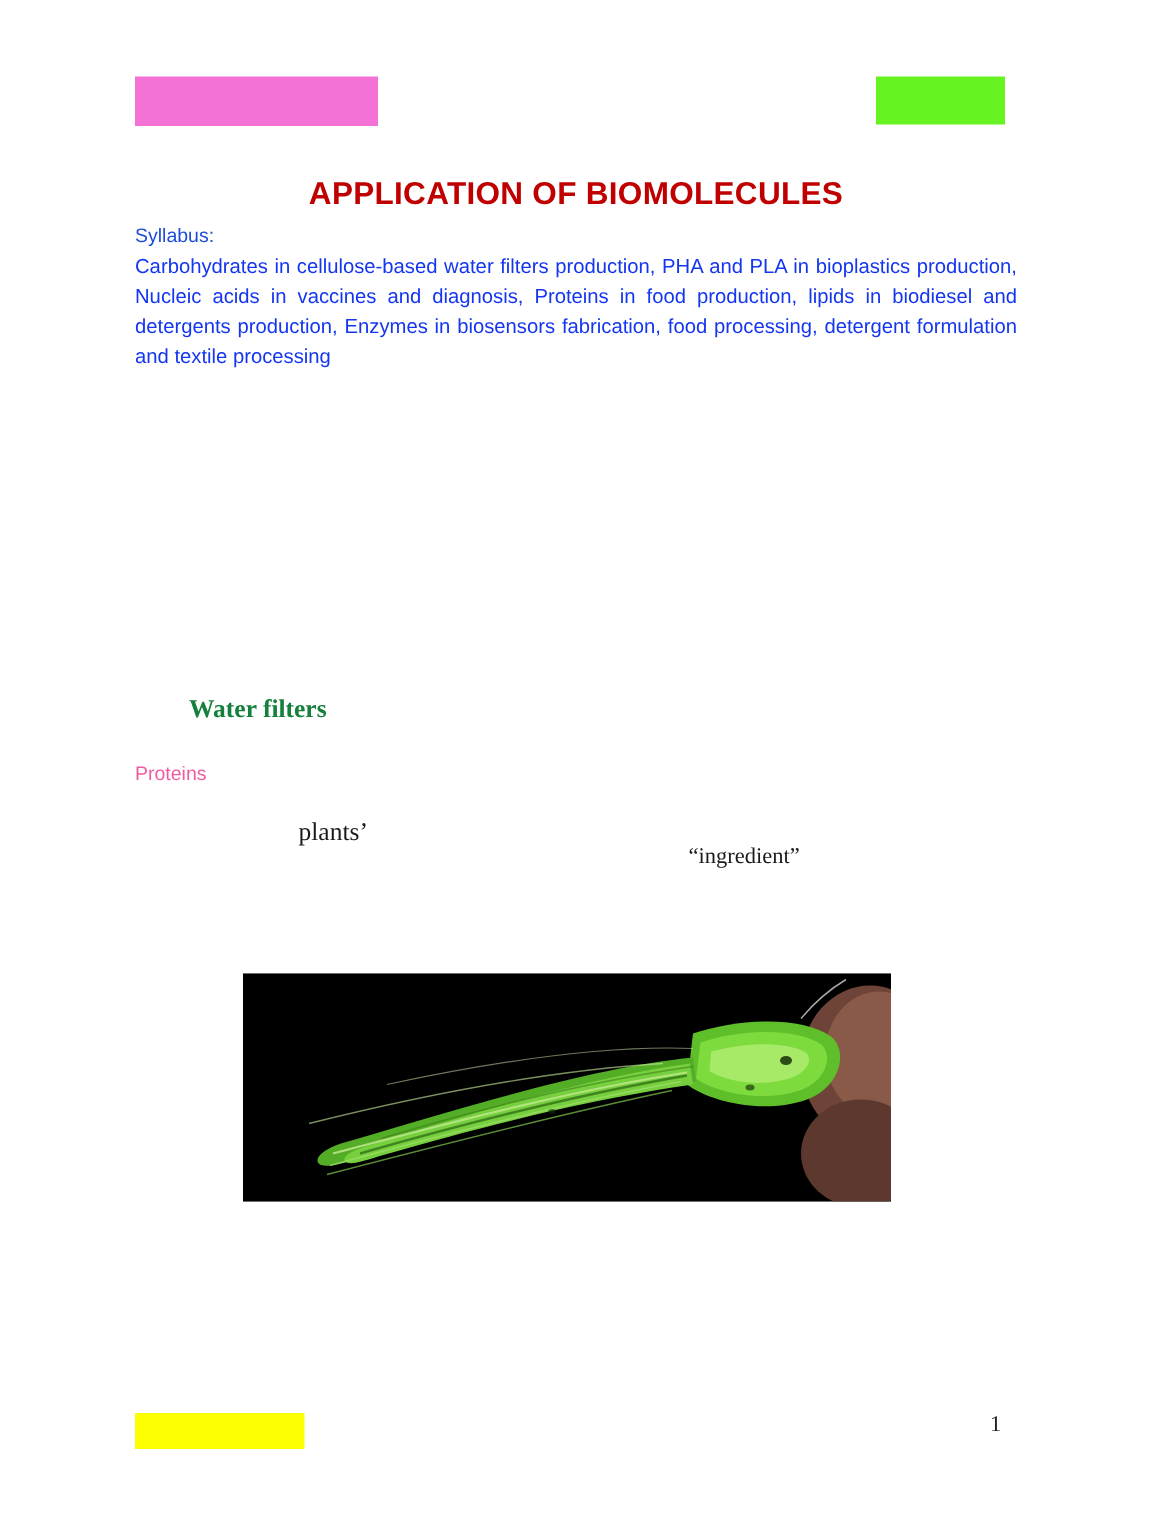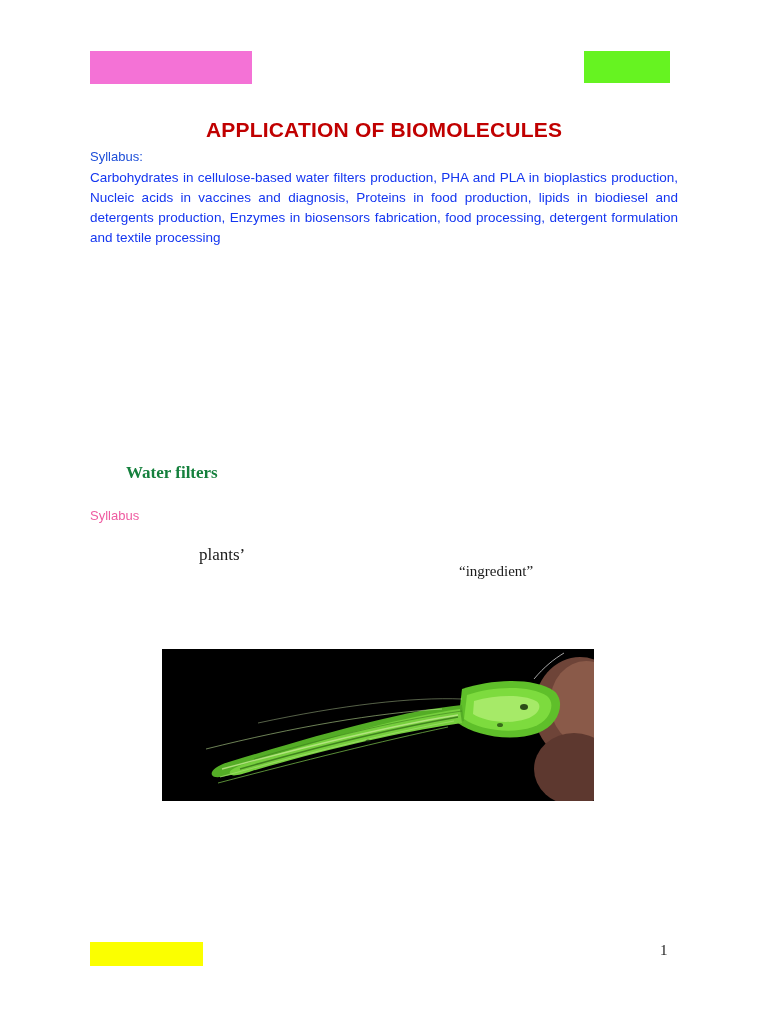--- a/index.html
+++ b/index.html
@@ -149,21 +149,21 @@
 
   <div class="hl-pink"></div>
   <div class="hl-green"></div>
 
   <div class="doc-title">APPLICATION OF BIOMOLECULES</div>
 
   <div class="syllabus-label">Syllabus:</div>
   <div class="syllabus-body">Carbohydrates in cellulose-based water filters production, PHA and PLA in bioplastics production, Nucleic acids in vaccines and diagnosis, Proteins in food production, lipids in biodiesel and detergents production, Enzymes in biosensors fabrication, food processing, detergent formulation and textile processing</div>
 
   <div class="section-heading">Water filters</div>
-  <div class="subheading">Syllabus</div>
+  <div class="subheading">Proteins</div>
 
   <div class="stray-word-1">plants’</div>
   <div class="stray-word-2">“ingredient”</div>
 
   <div class="figure">
     <svg width="432" height="152" viewBox="0 0 432 152">
       <rect x="0" y="0" width="432" height="152" fill="#000000"></rect>
 
       <ellipse cx="418" cy="60" rx="46" ry="52" fill="#6e4438"></ellipse>
       <ellipse cx="424" cy="54" rx="36" ry="42" fill="#8a5a49"></ellipse>

